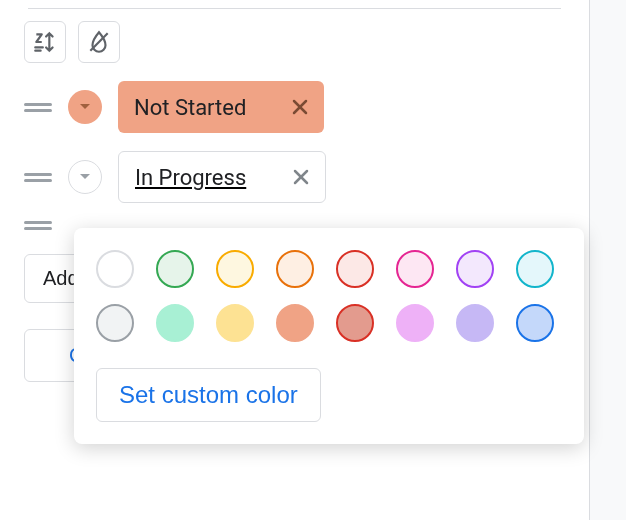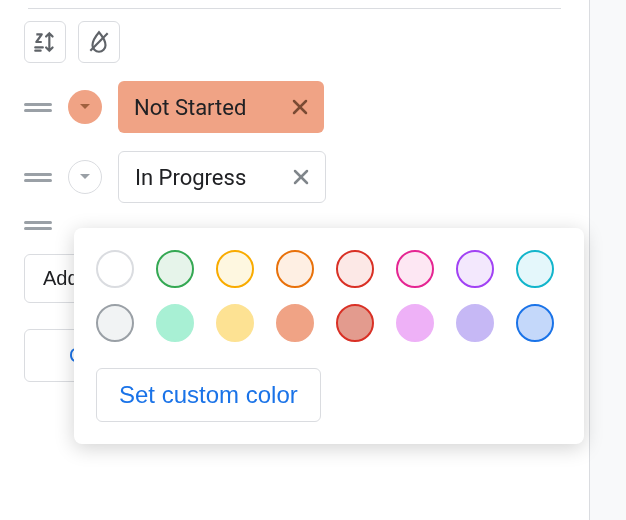--- a/index.html
+++ b/index.html
@@ -78,21 +78,21 @@
     .color-dot-btn svg { display: block; }
     .chip {
       display: flex;
       align-items: center;
       gap: 12px;
       padding: 6px 10px 6px 16px;
       border-radius: 6px;
       min-height: 52px;
     }
     .chip-filled { background: #f0a385; }
-    .chip-outlined { background: #fff; border: 1px solid #dadce0; }
+    .chip-outlined { background: #fff; border: 1px solid #dadce0; text-decoration: underline; }
     .chip-label {
       font-size: 22px;
       color: #202124;
       border: none;
       background: transparent;
       outline: none;
       width: 140px;
       font-family: inherit;
     }
     .chip-close {

